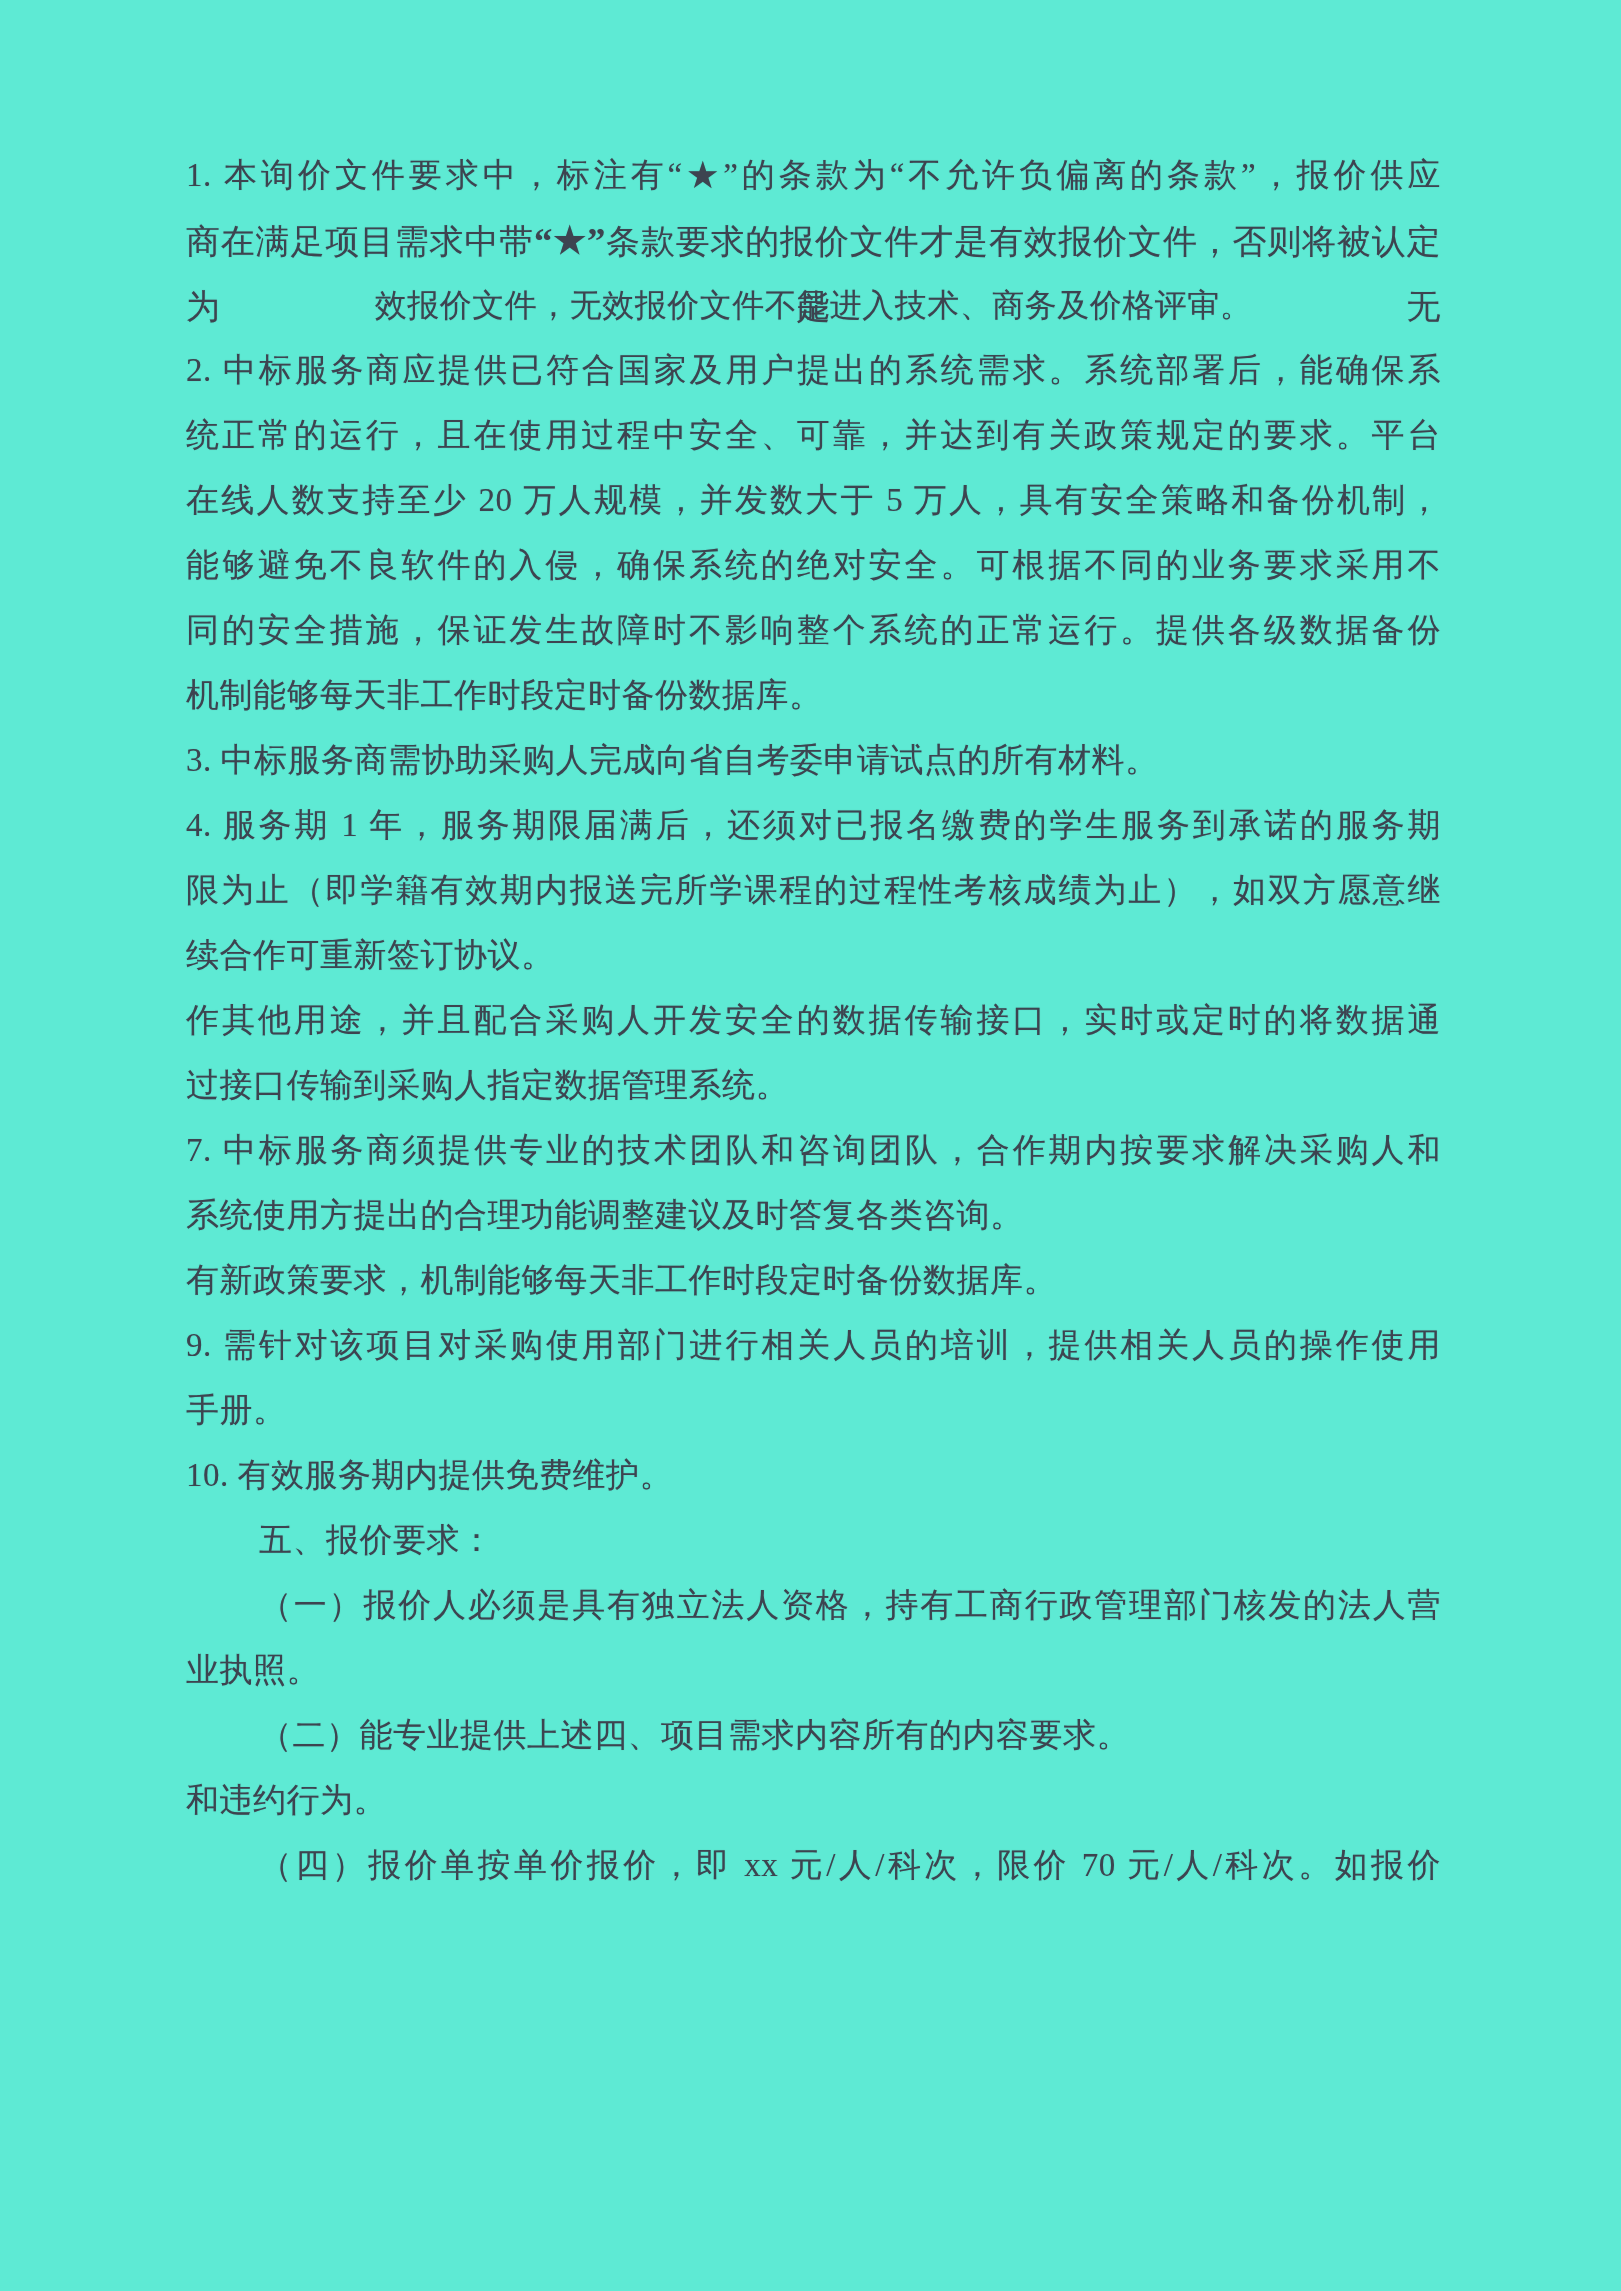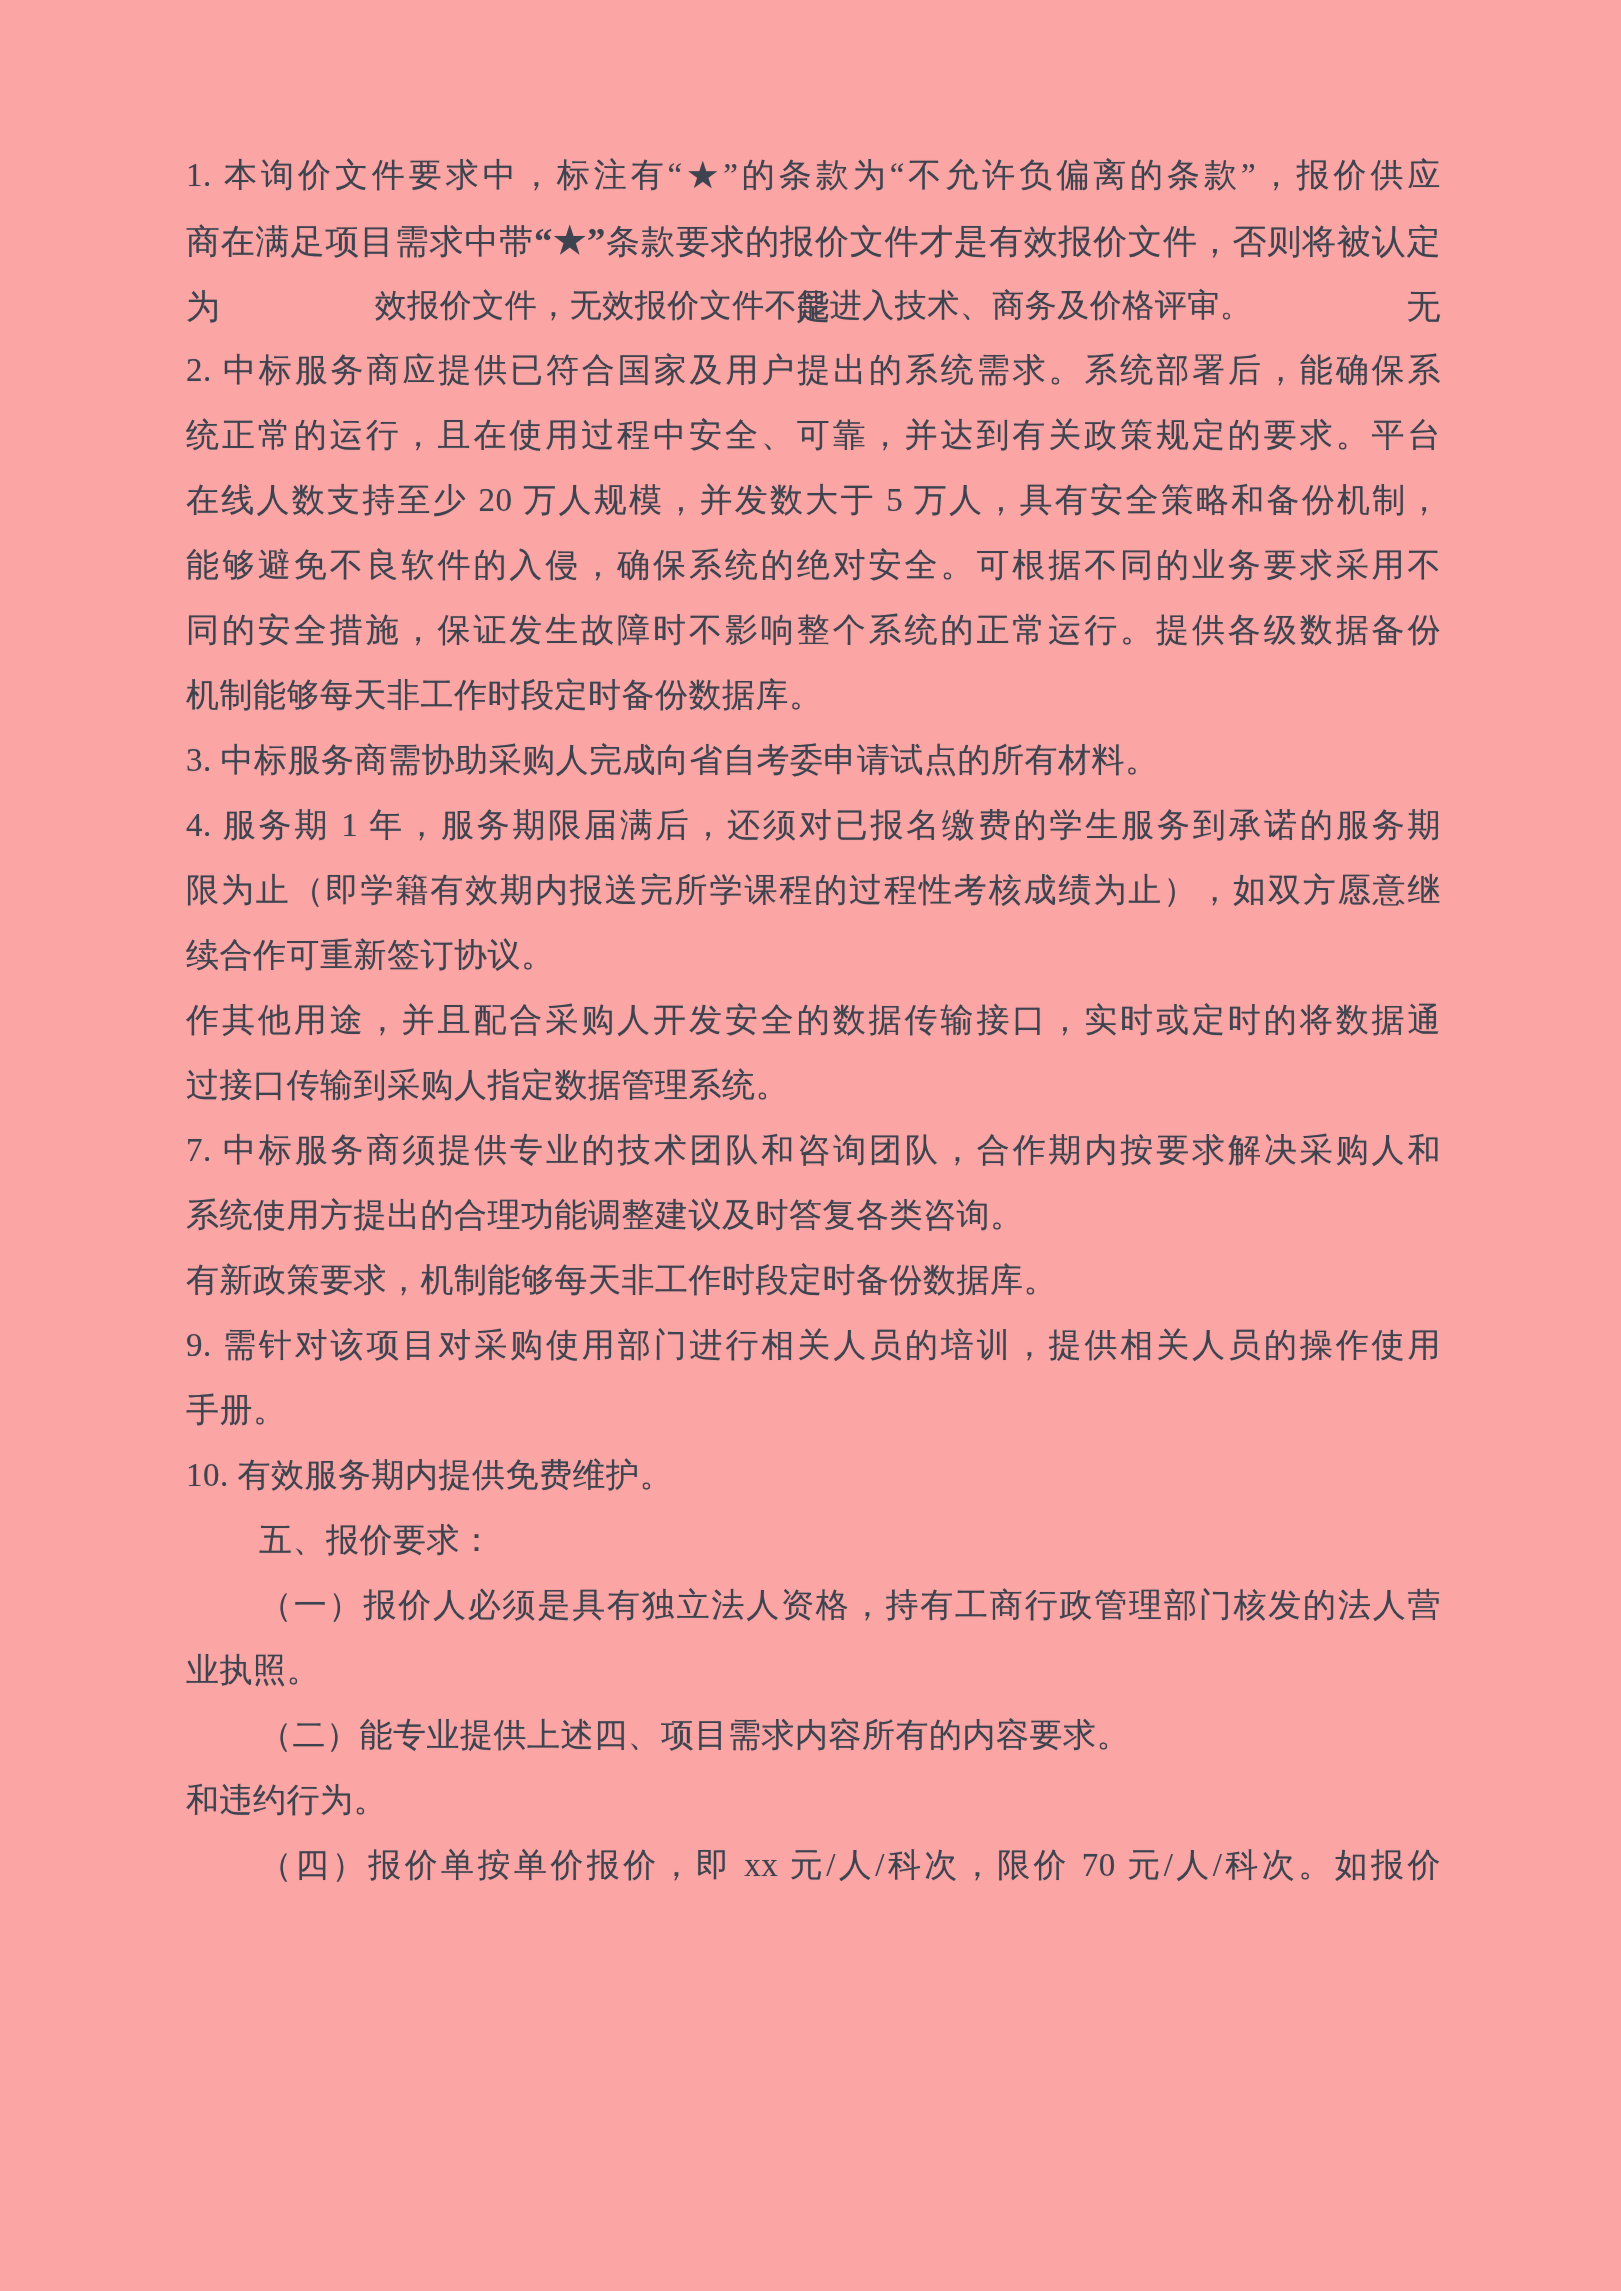--- a/index.html
+++ b/index.html
@@ -4,21 +4,21 @@
 <style>
   html,body { margin:0; padding:0; }
   body {
     width:1621px; height:2292px;
     background:#e9e9e7;
     font-family:"Liberation Serif","DejaVu Serif",serif;
   }
   .page {
     position:relative;
     width:1621px; height:2292px;
-    background:#fca5a5;
+    background:#5eead4;
     overflow:hidden;
     color:#3d4450;
   }
   .text-block {
     position:absolute;
     left:186px; top:143px;
     width:1255px;
   }
   .line {
     height:65px;

